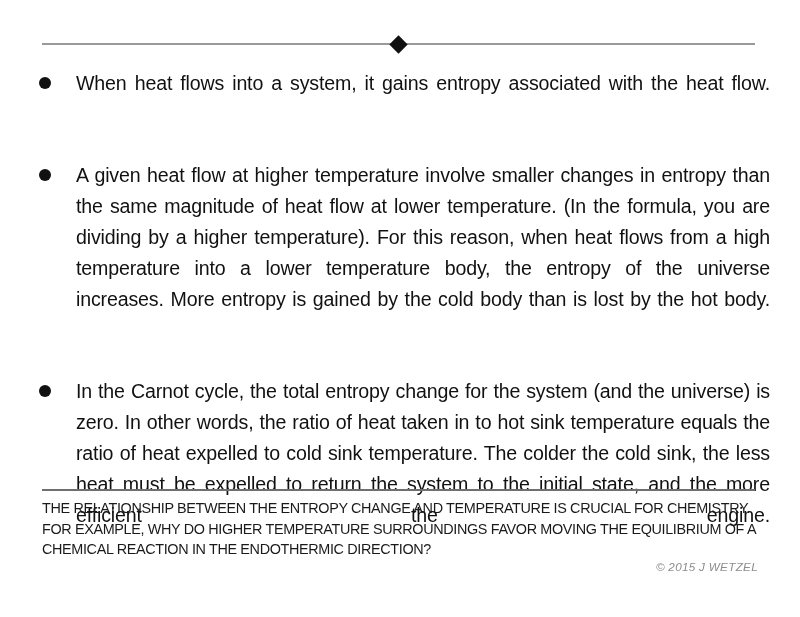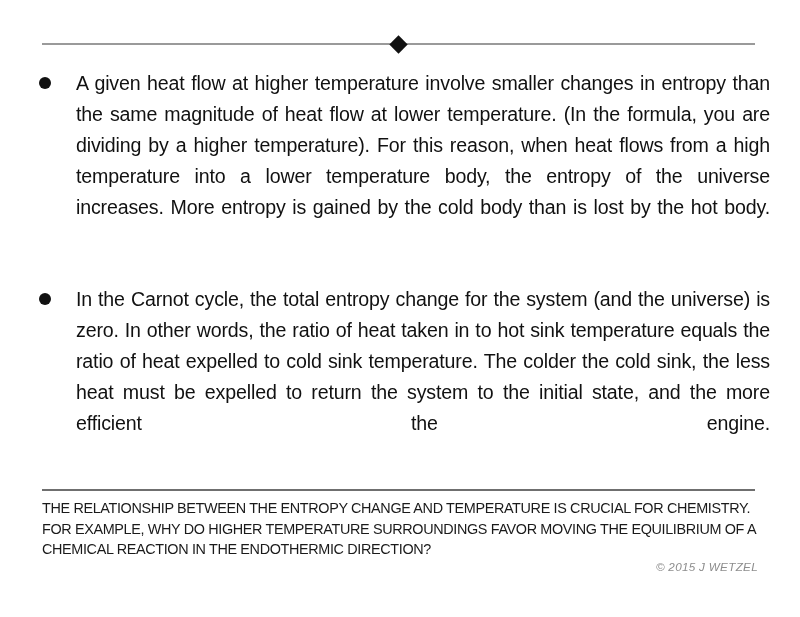--- a/index.html
+++ b/index.html
@@ -131,20 +131,24 @@
 
 <div class="slide">
 
   <div class="top-divider">
     <div class="rule"></div>
     <div class="diamond"></div>
   </div>
 
   <div class="body">
 
+    <div class="bullet-row">
+      <span class="bullet-dot"></span>
+      <span class="bullet-text">When heat flows into a system, it gains entropy associated with the heat flow.</span>
+    </div>
 
     <div class="bullet-row">
       <span class="bullet-dot"></span>
       <span class="bullet-text">A given heat flow at higher temperature involve smaller changes in entropy than the same magnitude of heat flow at lower temperature.  (In the formula, you are dividing by a higher temperature).  For this reason, when heat flows from a high temperature into a lower temperature body, the entropy of the universe increases.  More entropy is gained by the cold body than is lost by the hot body.</span>
     </div>
 
     <div class="bullet-row">
       <span class="bullet-dot"></span>
       <span class="bullet-text">In the Carnot cycle, the total entropy change for the system (and the universe) is zero.  In other words, the ratio of heat taken in to hot sink temperature equals the ratio of heat expelled to cold sink temperature.  The colder the cold sink, the less heat must be expelled to return the system to the initial state, and the more efficient the engine.</span>
     </div>

